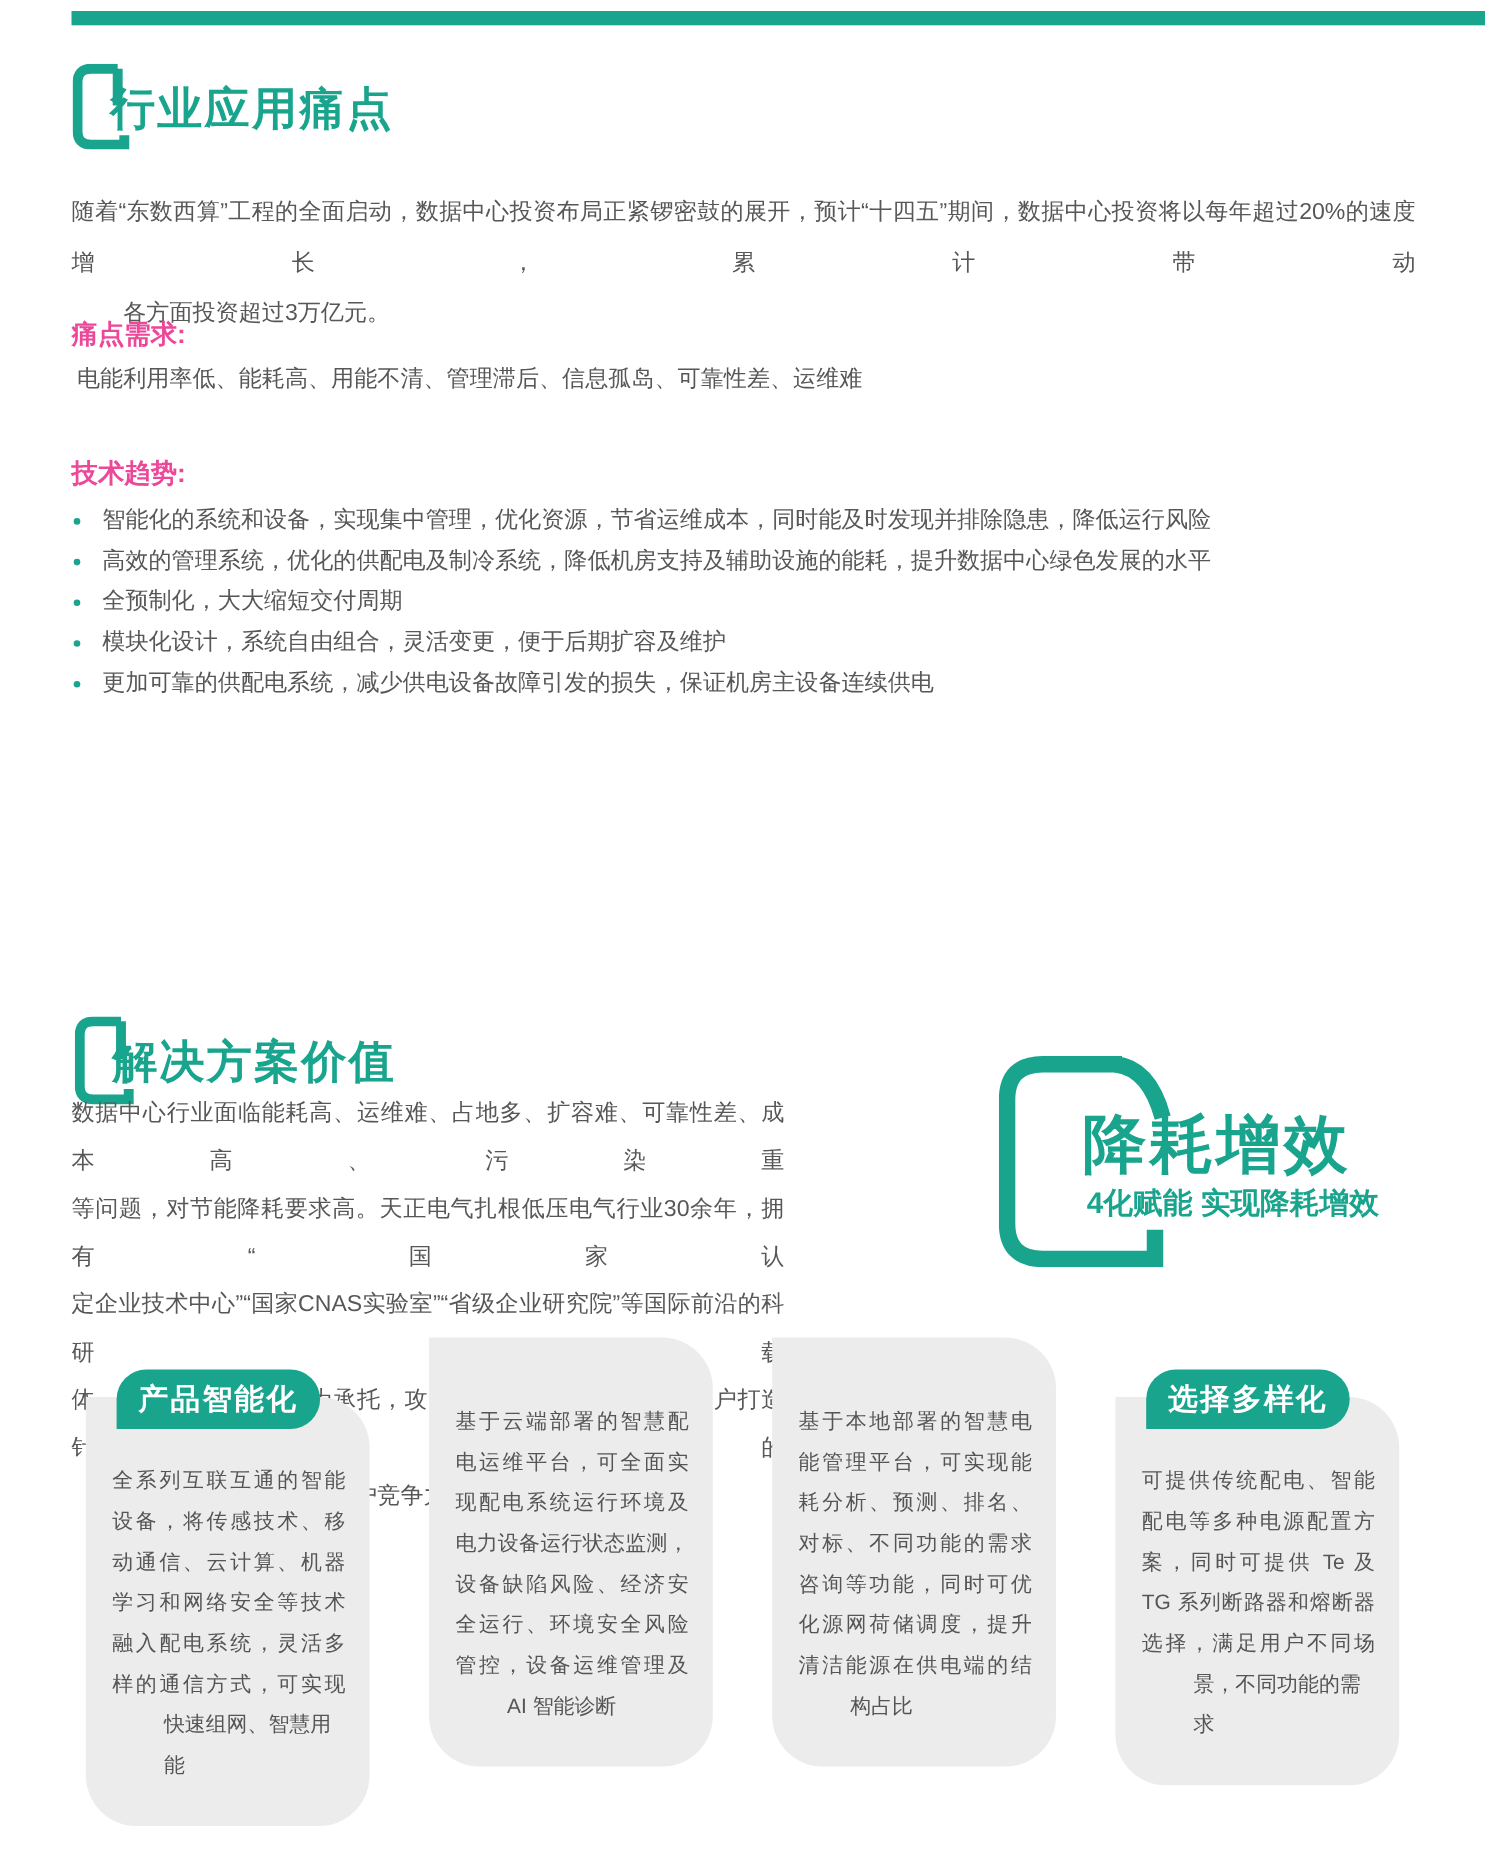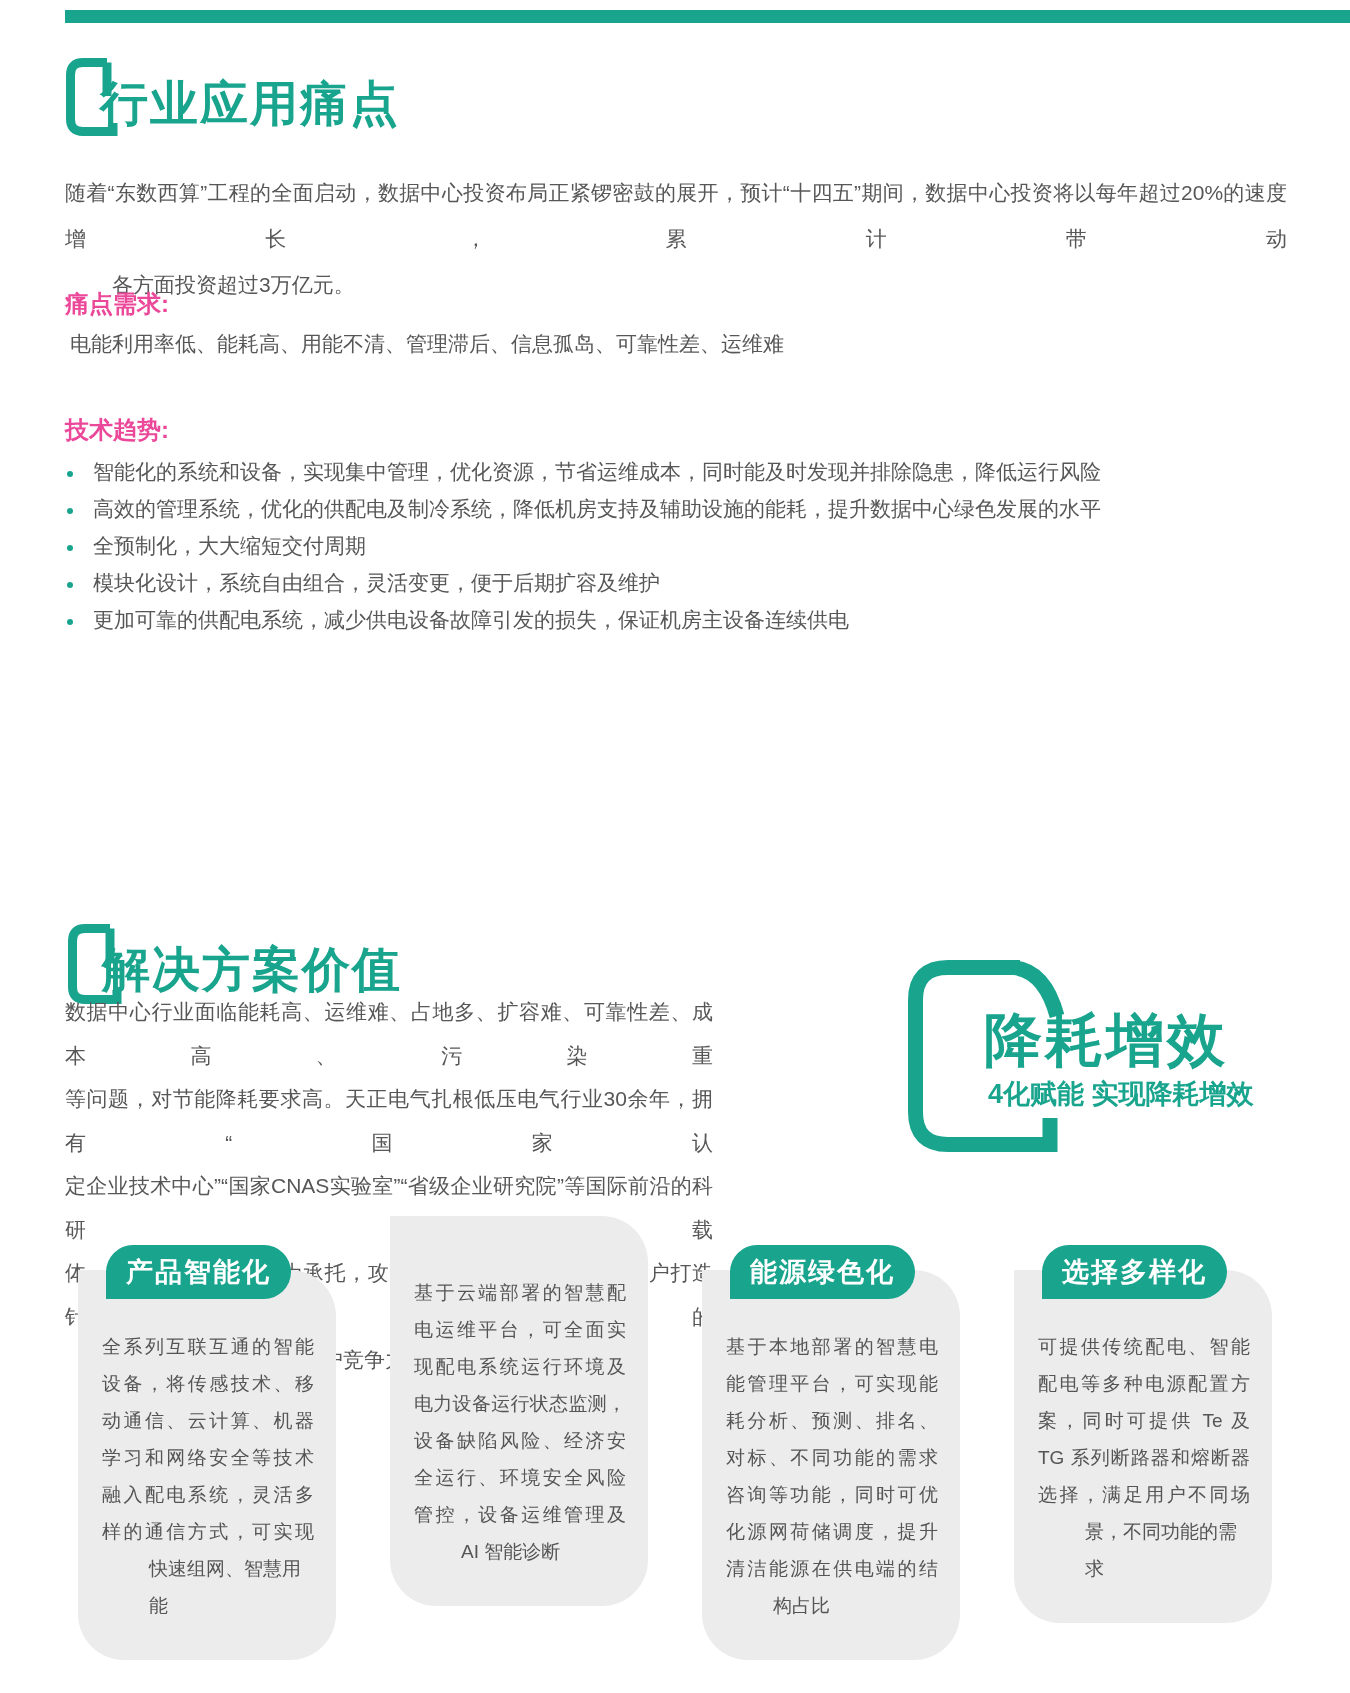--- a/index.html
+++ b/index.html
@@ -2,21 +2,21 @@
 <html><head>
 <meta charset="utf-8">
 <style>
   html,body{margin:0;padding:0;background:#ffffff;}
   #page{position:relative;width:1350px;height:1693px;background:#fff;overflow:hidden;
         font-family:"Liberation Sans","DejaVu Sans",sans-serif;}
   
   #topbar{position:absolute;left:65px;top:10px;width:1285px;height:13px;background:#18A48D;}
   
   .sec-icon{position:absolute;}
-  .sec-title{position:absolute;font-weight:bold;font-size:48px;color:#18A48D;letter-spacing:2px;white-space:nowrap;}
+  .sec-title{position:absolute;font-weight:bold;font-size:41px;color:#18A48D;letter-spacing:2px;white-space:nowrap;}
   
   .jlines > div{text-align:justify;text-align-last:justify;}
   .jlines > div:last-child{text-align:left;text-align-last:left;margin-left:47px;}
   #intro{position:absolute;left:65px;top:170px;width:1222px;font-size:21px;line-height:46px;color:#575757;}
   .sub-heading{position:absolute;font-size:24px;font-weight:bold;color:#ec4899;white-space:nowrap;}
   #pain-text{position:absolute;left:70px;top:330px;font-size:21px;color:#575757;white-space:nowrap;}
   
   #trend-list{position:absolute;left:67px;top:458px;width:1100px;}
   .bullet-row{display:flex;align-items:flex-start;height:37px;}
   .bullet-dot{width:6px;height:6px;border-radius:50%;background:#18A48D;margin:13px 20px 0 0;flex:0 0 auto;}
@@ -140,21 +140,20 @@
           <div>现配电系统运行环境及</div>
           <div>电力设备运行状态监测，</div>
           <div>设备缺陷风险、经济安</div>
           <div>全运行、环境安全风险</div>
           <div>管控，设备运维管理及</div>
           <div>AI 智能诊断</div>
         </div>
     </div>
 
     <div class="card">
-      <div class="card-tab">能源绿色化</div>
       <div class="card-body jlines">
 
       <div>基于本地部署的智慧电</div>
           <div>能管理平台，可实现能</div>
           <div>耗分析、预测、排名、</div>
           <div>对标、不同功能的需求</div>
           <div>咨询等功能，同时可优</div>
           <div>化源网荷储调度，提升</div>
           <div>清洁能源在供电端的结</div>
           <div>构占比</div>

